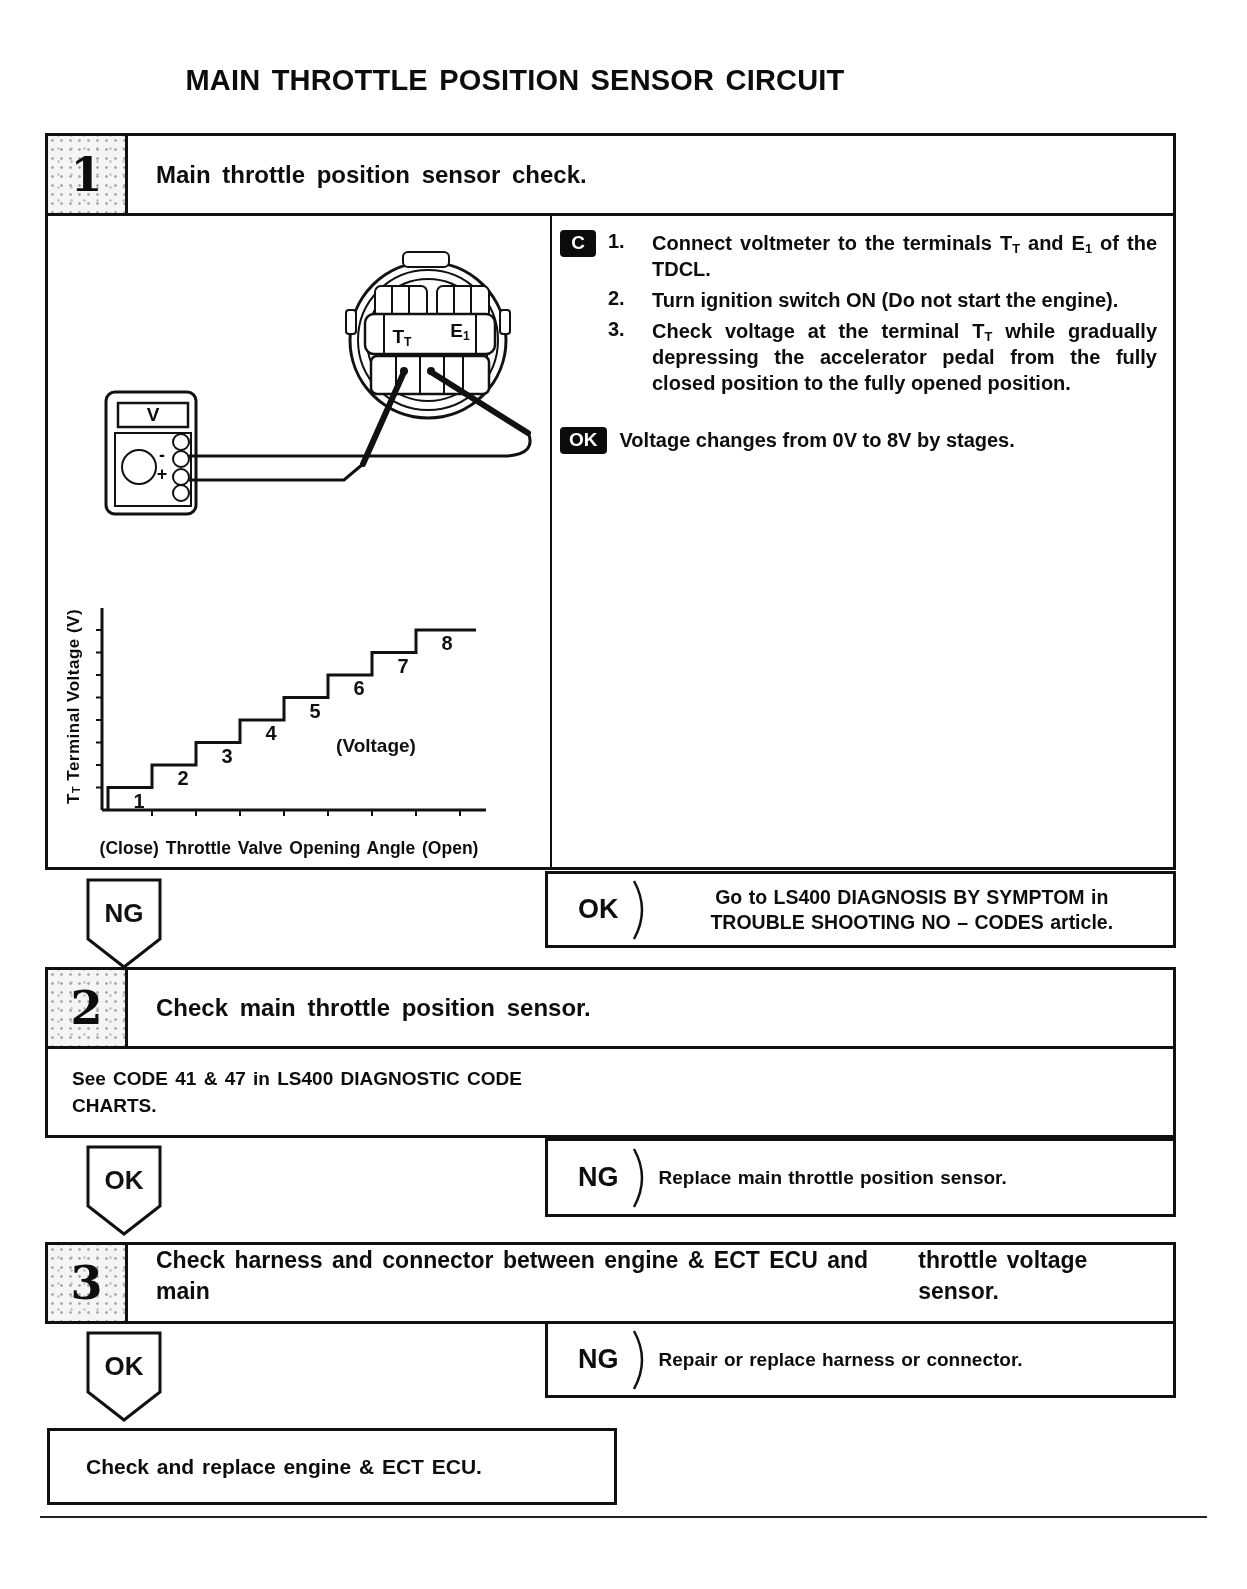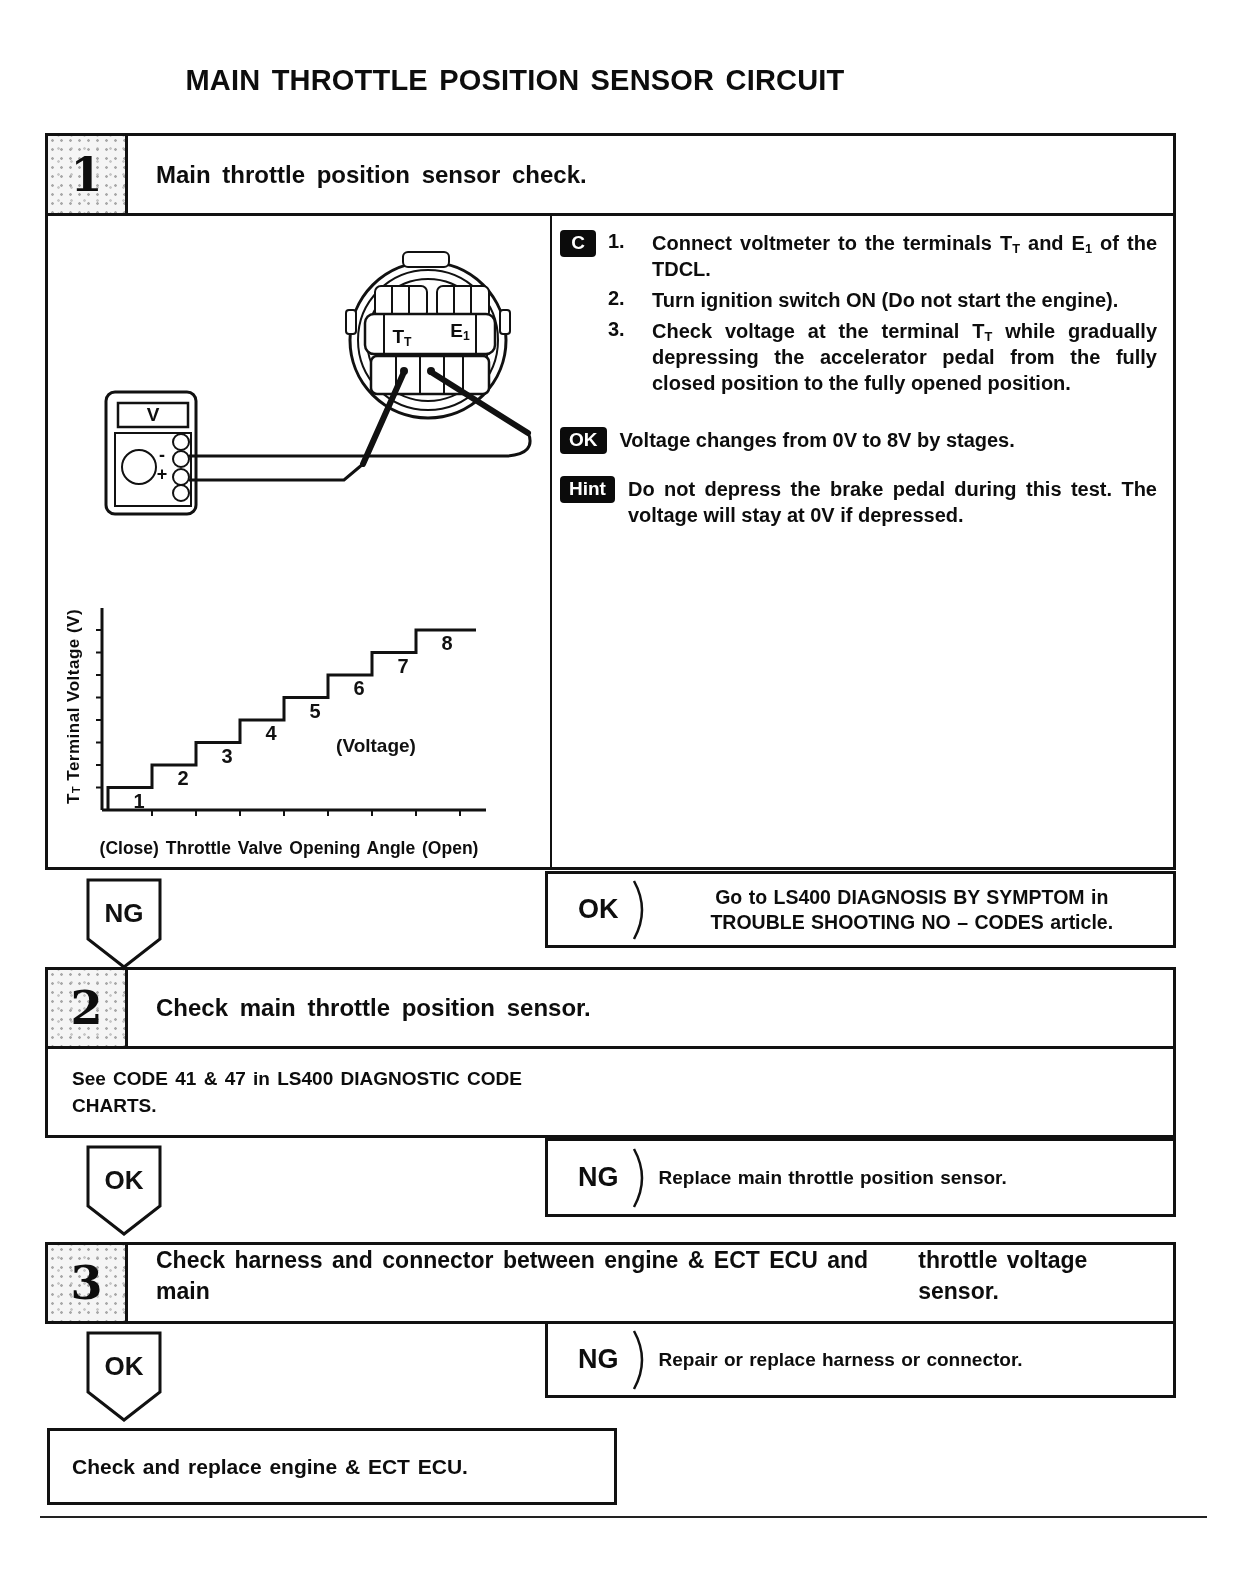--- a/index.html
+++ b/index.html
@@ -57,21 +57,21 @@
 
   
   .result-box{border:3px solid #111;box-sizing:border-box;display:flex;align-items:center;background:#fff;}
   .result-label{font-size:27px;font-weight:bold;margin-left:30px;flex:0 0 auto;}
   .chev{margin-left:12px;flex:0 0 auto;}
   .result-text-center{flex:1;text-align:center;font-size:19.5px;font-weight:bold;line-height:25px;word-spacing:1px;}
   .result-text-left{flex:1;text-align:left;font-size:19px;font-weight:bold;margin-left:8px;word-spacing:1px;}
 
   .box2-body{padding:16px 0 0 24px;font-size:19px;font-weight:bold;line-height:27px;word-spacing:2px;}
 
-  .final-box{border:3px solid #111;box-sizing:border-box;display:flex;align-items:center;padding-left:22px;
+  .final-box{border:3px solid #111;box-sizing:border-box;display:flex;align-items:center;padding-left:36px;
     font-size:21px;font-weight:bold;word-spacing:2px;background:#fff;}
   .footer-rule{left:40px;top:1516px;width:1167px;border-top:2px solid #222;height:0;}
 </style>
 </head>
 <body>
 
 <div class="abs page-title">MAIN THROTTLE POSITION SENSOR CIRCUIT</div>
 
 <div class="abs step-box" style="left:45px;top:133px;width:1131px;height:737px;">
   <div class="step-header" style="height:77px;">
@@ -181,24 +181,20 @@
           <li class="inst-item">
             <span class="inst-num">3.</span>
             <span class="inst-text">Check voltage at the terminal T<sub>T</sub> while gradually depressing the accelerator pedal from the fully closed position to the fully opened position.</span>
           </li>
         </ol>
       </div>
       <div class="okhint-row" style="margin-top:26px;">
         <span class="tag-badge">OK</span>
         <span class="okhint-text" style="text-align:left;">Voltage changes from 0V to 8V by stages.</span>
       </div>
-      <div class="okhint-row" style="margin-top:22px;">
-        <span class="tag-badge">Hint</span>
-        <span class="okhint-text">Do not depress the brake pedal during this test. The voltage will stay at 0V if depressed.</span>
-      </div>
     </div>
   </div>
 </div>
 
 <div class="abs ptr-badge" style="left:85px;top:877px;">
   <svg viewBox="0 0 78 94" width="78" height="94">
     <polygon points="3,3 75,3 75,62 39,90 3,62" fill="#fff" stroke="#111" stroke-width="3"></polygon>
     <text x="39" y="45" text-anchor="middle" class="ptr-text">NG</text>
   </svg>
 </div>

